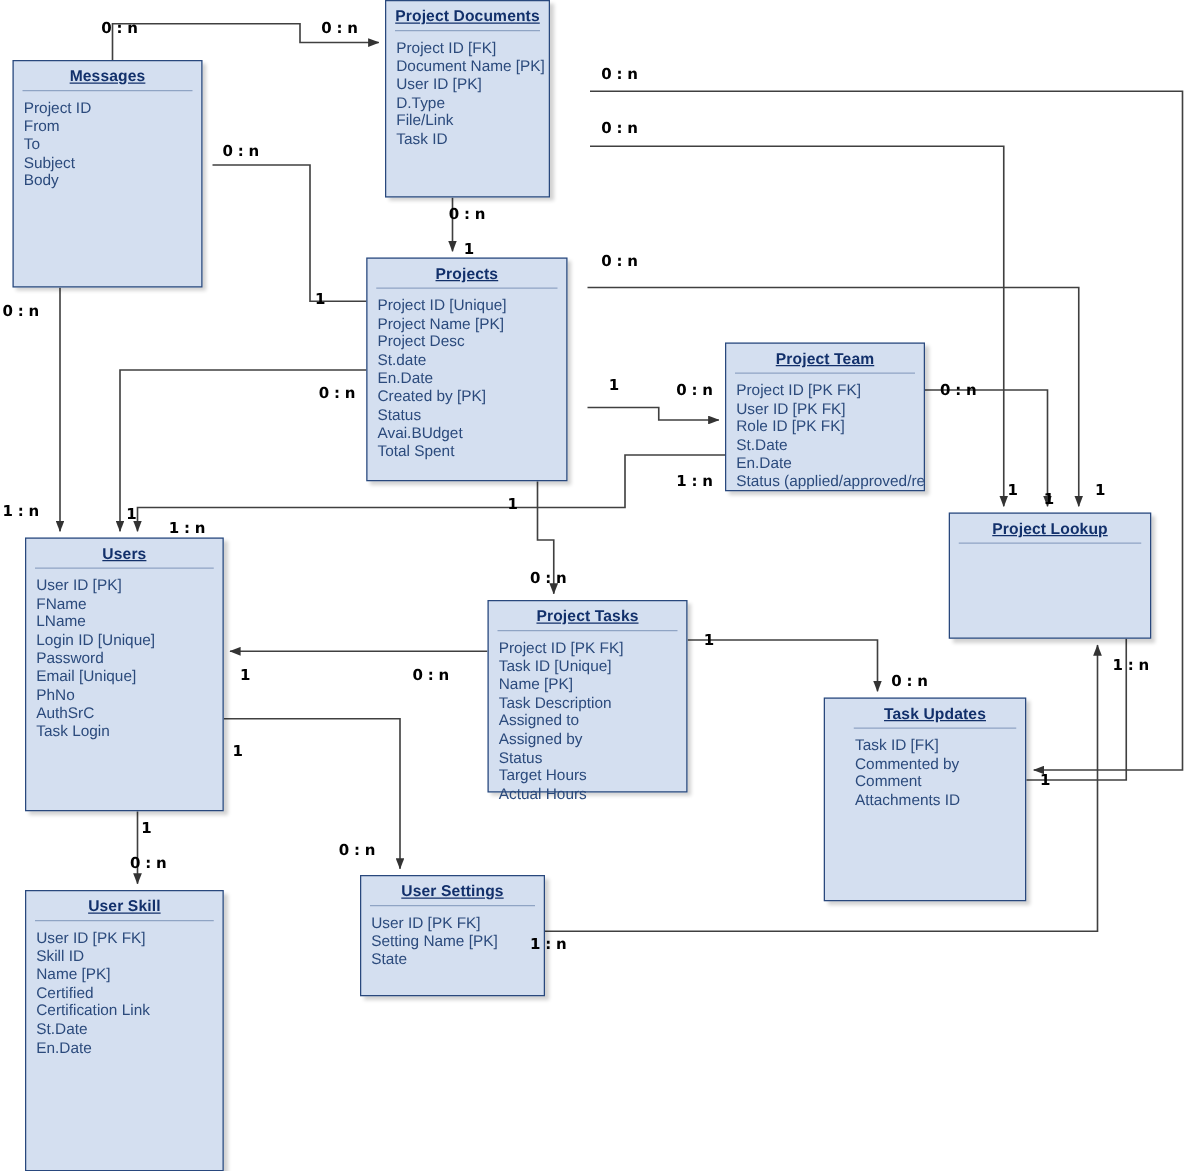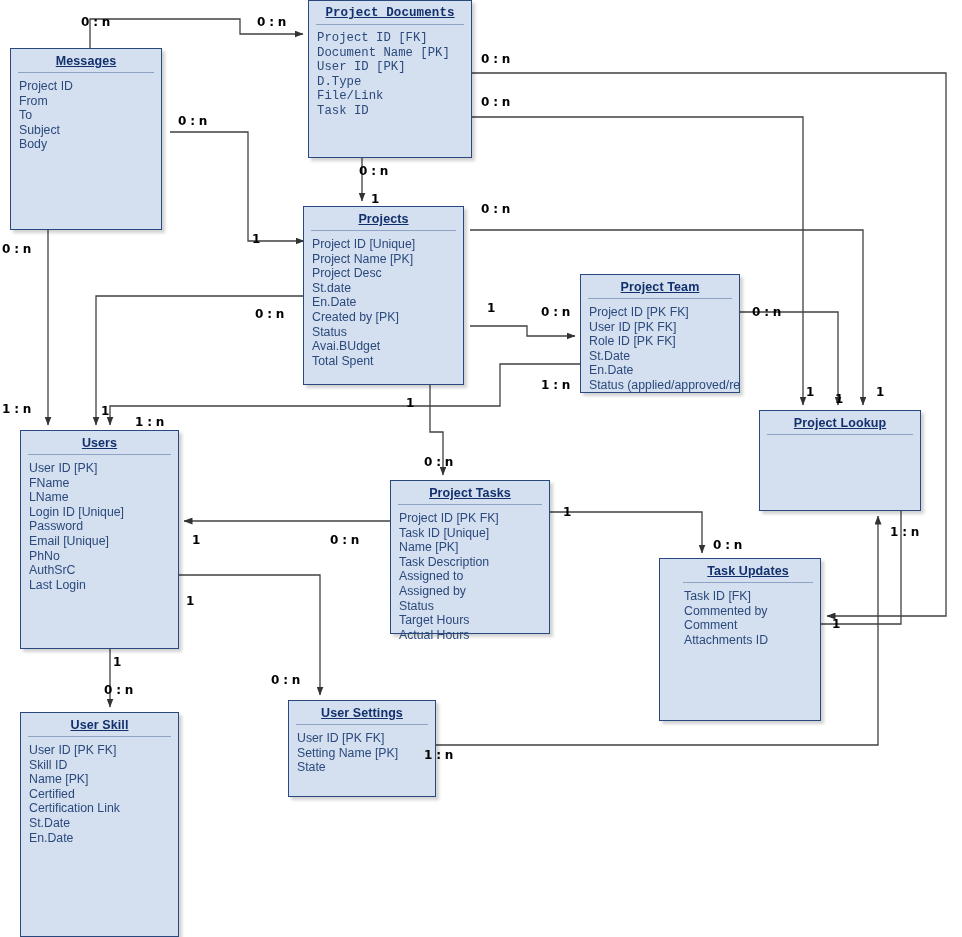--- a/index.html
+++ b/index.html
@@ -97,21 +97,21 @@
         <path d="M 390,521 L 184,521" fill="none" stroke="#404040" stroke-width="1.3" marker-end="url(#arrowhead)"></path>
         <path d="M 550,512 L 702,512 L 702,553" fill="none" stroke="#404040" stroke-width="1.3" marker-end="url(#arrowhead)"></path>
         <path d="M 179,575 L 320,575 L 320,695" fill="none" stroke="#404040" stroke-width="1.3" marker-end="url(#arrowhead)"></path>
         <path d="M 110,649 L 110,707" fill="none" stroke="#404040" stroke-width="1.3" marker-end="url(#arrowhead)"></path>
         <path d="M 420,745 L 878,745 L 878,516" fill="none" stroke="#404040" stroke-width="1.3" marker-end="url(#arrowhead)"></path>
         <path d="M 821,624 L 901,624 L 901,420" fill="none" stroke="#404040" stroke-width="1.3"></path>
       </g>
   </svg>
 
   <div id="entity-layer">
-      <div class="entity" style="left: 308px; top: 0px; width: 164px; height: 158px; font-family: Liberation Mono, monospace;">
+      <div class="entity" style="left: 308px; top: 0px; width: 132px; height: 158px;">
         <div class="entity-title">Project Documents</div>
         <div class="entity-divider"></div>
         <ul class="attr-list">
           <li>Project ID [FK]</li>
           <li>Document Name [PK]</li>
           <li>User ID [PK]</li>
           <li>D.Type</li>
           <li>File/Link</li>
           <li>Task ID</li>
         </ul>
@@ -120,21 +120,21 @@
         <div class="entity-title">Messages</div>
         <div class="entity-divider"></div>
         <ul class="attr-list">
           <li>Project ID</li>
           <li>From</li>
           <li>To</li>
           <li>Subject</li>
           <li>Body</li>
         </ul>
       </div>
-      <div class="entity" style="left: 303px; top: 206px; width: 161px; height: 179px;">
+      <div class="entity" style="left: 293px; top: 206px; width: 161px; height: 179px;">
         <div class="entity-title">Projects</div>
         <div class="entity-divider"></div>
         <ul class="attr-list">
           <li>Project ID [Unique]</li>
           <li>Project Name [PK]</li>
           <li>Project Desc</li>
           <li>St.date</li>
           <li>En.Date</li>
           <li>Created by [PK]</li>
           <li>Status</li>
@@ -163,21 +163,21 @@
         <div class="entity-divider"></div>
         <ul class="attr-list">
           <li>User ID [PK]</li>
           <li>FName</li>
           <li>LName</li>
           <li>Login ID [Unique]</li>
           <li>Password</li>
           <li>Email  [Unique]</li>
           <li>PhNo</li>
           <li>AuthSrC</li>
-          <li>Last Login</li>
+          <li>Task Login</li>
         </ul>
       </div>
       <div class="entity" style="left: 390px; top: 480px; width: 160px; height: 154px;">
         <div class="entity-title">Project Tasks</div>
         <div class="entity-divider"></div>
         <ul class="attr-list">
           <li>Project ID [PK FK]</li>
           <li>Task ID [Unique]</li>
           <li>Name [PK]</li>
           <li>Task Description</li>

